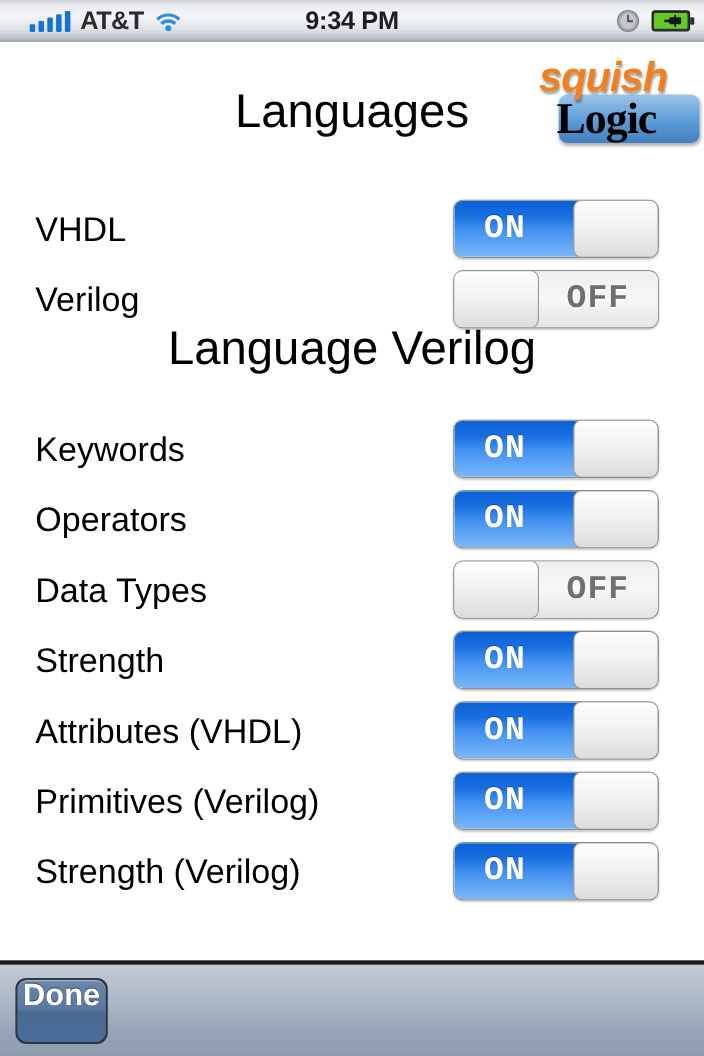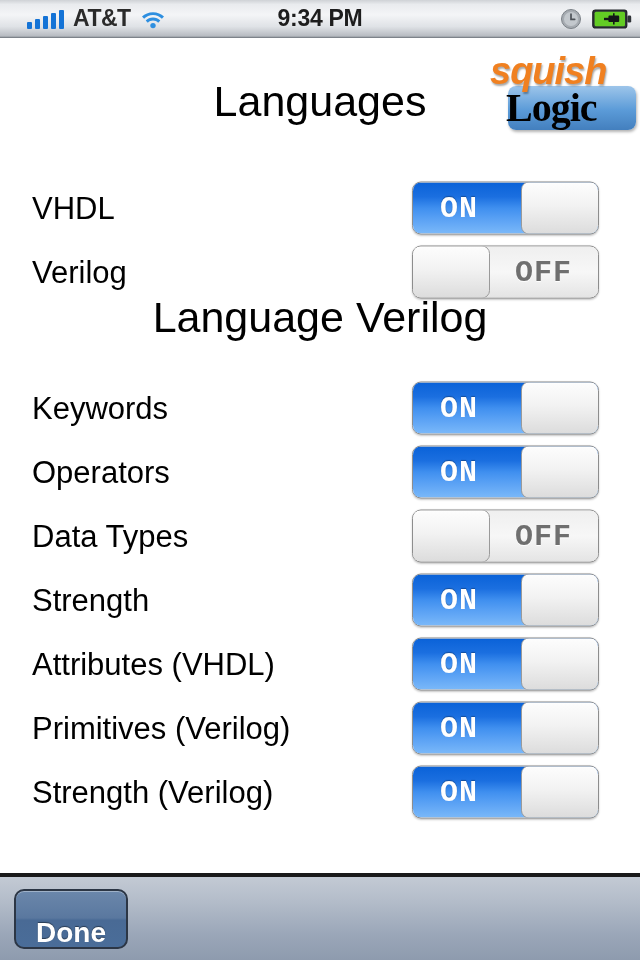--- a/index.html
+++ b/index.html
@@ -257,28 +257,28 @@
     width: 640px;
     height: 87px;
     background: linear-gradient(to bottom,
         #c3cad4 0%, #b4bdca 28%, #9aa6b8 70%, #8e9bae 100%);
     border-top: 4px solid #1a1a1a;
     display: flex;
     align-items: center;
   }
   #done-button {
     margin-left: 14px;
-    width: 114px;
+    width: 84px;
     height: 60px;
     border-radius: 10px;
     border: 2px solid #2c3645;
     background: linear-gradient(to bottom, #6b87ab 0%, #5a789f 48%, #496a95 52%, #4a6d99 100%);
     box-shadow: inset 0 1px 0 rgba(255,255,255,0.35);
     display: flex;
-    align-items: flex-end;
+    align-items: flex-start;
     justify-content: center;
     cursor: pointer;
   }
   #done-button span {
     font-size: 28px;
     font-weight: bold;
     color: #ffffff;
     text-shadow: 0 -1px 1px rgba(0,0,0,0.45);
     line-height: 1;
   }

